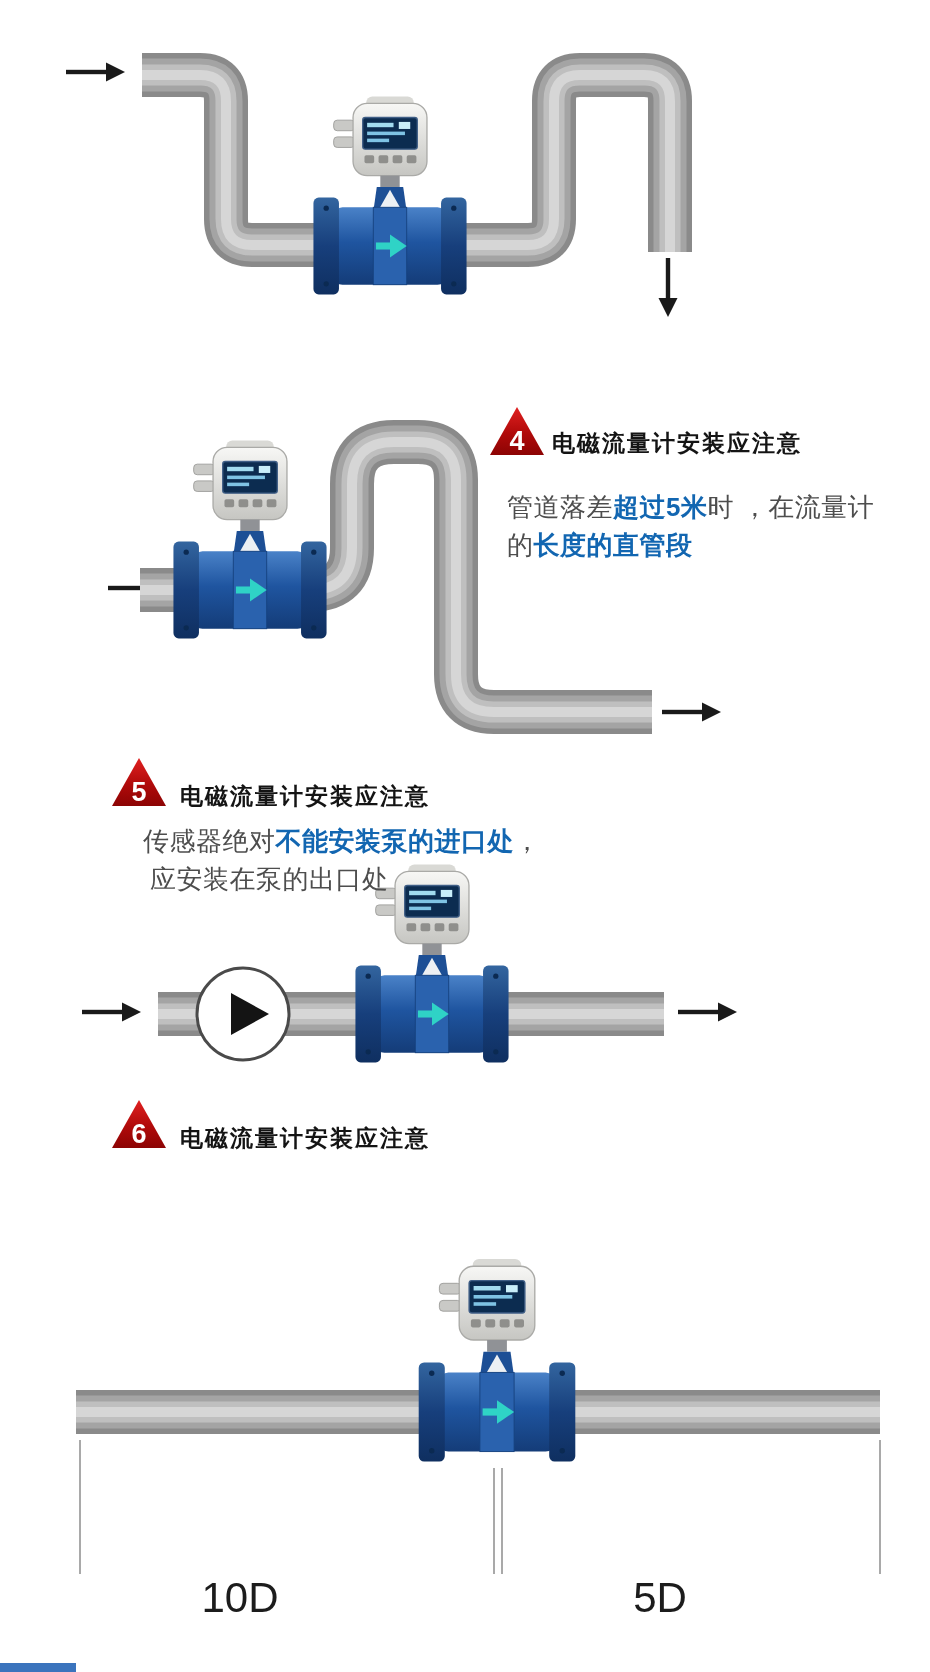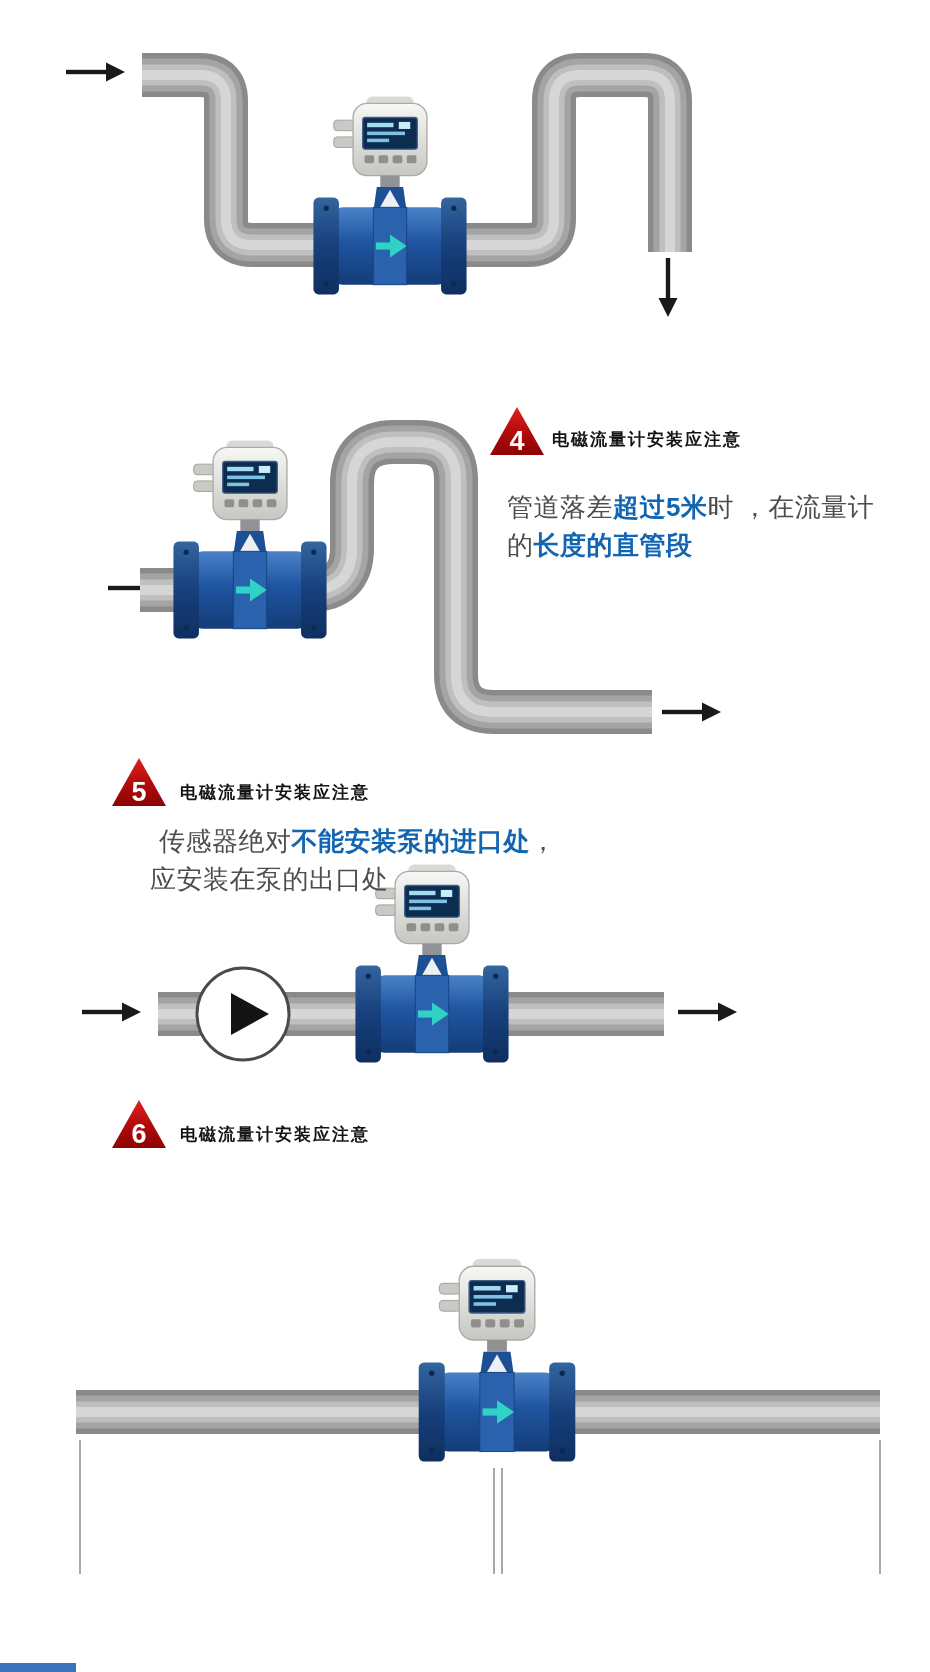--- a/index.html
+++ b/index.html
@@ -8,21 +8,21 @@
   .art{position:absolute;top:0;left:0}
   .s1{stroke:#8a8a8a;stroke-width:44;fill:none}
   .s2{stroke:#a4a4a4;stroke-width:33;fill:none}
   .s3{stroke:#bfbfbf;stroke-width:21;fill:none}
   .s4{stroke:#d6d6d6;stroke-width:10;fill:none}
   .dim{stroke:#a9a9a9;stroke-width:2;fill:none}
   .badge{position:absolute;width:54px;height:48px;display:flex;align-items:flex-end;justify-content:center;
          background:linear-gradient(180deg,#e02020 0%,#b00a0a 55%,#8c0404 100%);
          clip-path:polygon(50% 0,100% 100%,0 100%)}
   .badge span{color:#fff;font-weight:bold;font-size:27px;line-height:1.05}
-  .heading{position:absolute;margin:0;font-size:17px;font-weight:bold;color:#141414;letter-spacing:2px;white-space:nowrap}
+  .heading{position:absolute;margin:0;font-size:23px;font-weight:bold;color:#141414;letter-spacing:2px;white-space:nowrap}
   .para{position:absolute;margin:0;font-size:26px;color:#4d4d4d;white-space:nowrap;letter-spacing:.5px}
   .para .hl{color:#1266b1;font-weight:bold}
   .dim-label{position:absolute;font-size:42px;color:#1c1c1c;text-align:center}
   .bottom-edge{position:absolute;left:0;top:1663px;width:76px;height:9px;background:#3b74bd}
 </style>
 </head>
 <body>
 
 <div class="page">
 
@@ -146,23 +146,25 @@
     <span>4</span>
   </div>
   <h2 class="heading" style="left:552px;top:428px">电磁流量计安装应注意</h2>
   <p class="para" style="left:507px;top:490px"><span>管道落差</span><span class="hl">超过5米</span><span>时 ，在流量计</span></p>
   <p class="para" style="left:507px;top:528px"><span>的</span><span class="hl">长度的直管段</span></p>
 
   <div class="badge" style="left:112px;top:758px">
     <span>5</span>
   </div>
   <h2 class="heading" style="left:180px;top:781px">电磁流量计安装应注意</h2>
-  <p class="para" style="left:159px;top:824px"><span>传感器绝对</span><span class="hl">不能安装泵的进口处</span><span>，</span></p>
+  <p class="para" style="left:143px;top:824px"><span>传感器绝对</span><span class="hl">不能安装泵的进口处</span><span>，</span></p>
   <p class="para" style="left:150px;top:862px"><span>应安装在泵的出口处</span></p>
 
   <div class="badge" style="left:112px;top:1100px">
     <span>6</span>
   </div>
   <h2 class="heading" style="left:180px;top:1123px">电磁流量计安装应注意</h2>
 
+  <div class="dim-label" style="left:160px;top:1574px;width:160px">10D</div>
+  <div class="dim-label" style="left:580px;top:1574px;width:160px">5D</div>
 
   <div class="bottom-edge"></div>
 </div>
 
 </body></html>

